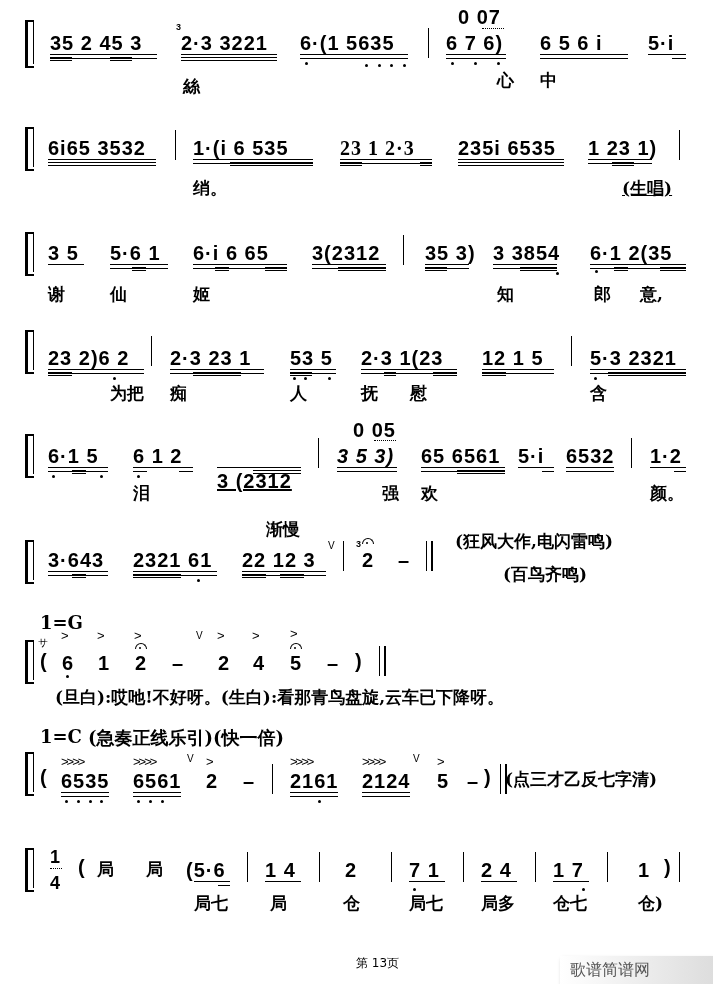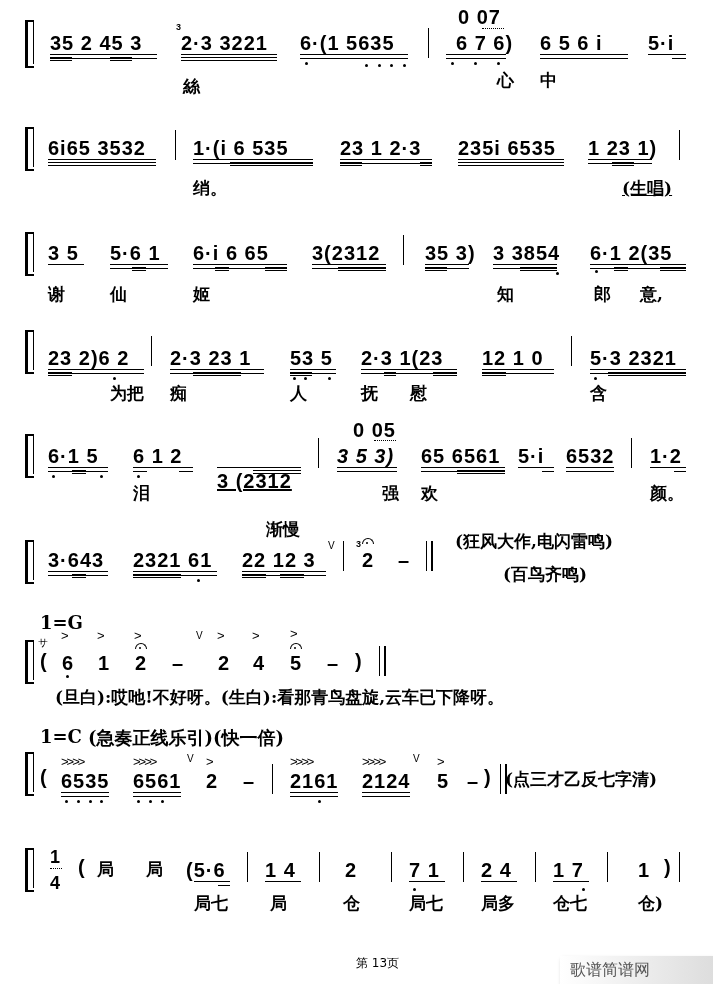--- a/index.html
+++ b/index.html
@@ -49,21 +49,21 @@
   <div class="dot" style="left:305px;top:62px;"></div>
   <div class="dot" style="left:365px;top:64px;"></div>
     <div class="dot" style="left:378px;top:64px;"></div>
     <div class="dot" style="left:390px;top:64px;"></div>
     <div class="dot" style="left:403px;top:64px;"></div>
 
   <div class="bar" style="left:428px;top:28px;height:30px;"></div>
 
   <div class="note" style="left:458px;top:6px;">0 07</div>
   <div class="ul1" style="left:482px;top:28px;width:22px;border-top:1px dotted #000;"></div>
-  <div class="note" style="left:446px;top:32px;margin-left:10px;">6 7 6)</div>
+  <div class="note" style="left:446px;top:32px;">6 7 6)</div>
   <div class="ul2" style="left:446px;top:54px;width:60px;"></div>
   <div class="dot" style="left:451px;top:62px;"></div>
     <div class="dot" style="left:474px;top:62px;"></div>
     <div class="dot" style="left:497px;top:62px;"></div>
 
   <div class="note" style="left:540px;top:32px;">6 5 6 i</div>
   <div class="ul2" style="left:540px;top:54px;width:88px;"></div>
 
   <div class="note" style="left:648px;top:32px;">5·i</div>
   <div class="ul1" style="left:648px;top:54px;width:38px;"></div>
@@ -80,21 +80,21 @@
 
   <div class="note" style="left:48px;top:137px;">6i65 3532</div>
   <div class="ul3" style="left:48px;top:159px;width:108px;"></div>
 
   <div class="bar" style="left:175px;top:130px;height:30px;"></div>
 
   <div class="note" style="left:193px;top:137px;">1·(i 6 535</div>
   <div class="ul2" style="left:193px;top:159px;width:120px;"></div>
   <div class="ul3" style="left:230px;top:159px;width:83px;"></div>
 
-  <div class="note" style="left:340px;top:137px;">23 1 2·3</div>
+  <div class="note" style="left:340px;top:137px;font-family:Liberation Serif, serif;">23 1 2·3</div>
   <div class="ul2" style="left:340px;top:159px;width:92px;"></div>
   <div class="ul3" style="left:340px;top:159px;width:22px;"></div>
   <div class="ul3" style="left:420px;top:159px;width:12px;"></div>
 
   <div class="note" style="left:458px;top:137px;">235i 6535</div>
   <div class="ul3" style="left:458px;top:159px;width:106px;"></div>
 
   <div class="note" style="left:588px;top:137px;">1 23 1)</div>
   <div class="ul2" style="left:588px;top:159px;width:64px;"></div>
   <div class="ul3" style="left:612px;top:159px;width:22px;"></div>
@@ -170,21 +170,21 @@
   <div class="ul3" style="left:290px;top:369px;width:22px;"></div>
   <div class="dot" style="left:293px;top:377px;"></div>
     <div class="dot" style="left:304px;top:377px;"></div>
     <div class="dot" style="left:328px;top:377px;"></div>
 
   <div class="note" style="left:361px;top:347px;">2·3 1(23</div>
   <div class="ul2" style="left:361px;top:369px;width:96px;"></div>
   <div class="ul3" style="left:384px;top:369px;width:12px;"></div>
   <div class="ul3" style="left:433px;top:369px;width:24px;"></div>
 
-  <div class="note" style="left:482px;top:347px;">12 1 0</div>
+  <div class="note" style="left:482px;top:347px;">12 1 5</div>
   <div class="ul2" style="left:482px;top:369px;width:72px;"></div>
   <div class="ul3" style="left:482px;top:369px;width:24px;"></div>
 
   <div class="bar" style="left:571px;top:336px;height:30px;"></div>
 
   <div class="note" style="left:590px;top:347px;">5·3 2321</div>
   <div class="ul2" style="left:590px;top:369px;width:96px;"></div>
   <div class="ul3" style="left:608px;top:369px;width:78px;"></div>
   <div class="dot" style="left:594px;top:377px;"></div>
 

